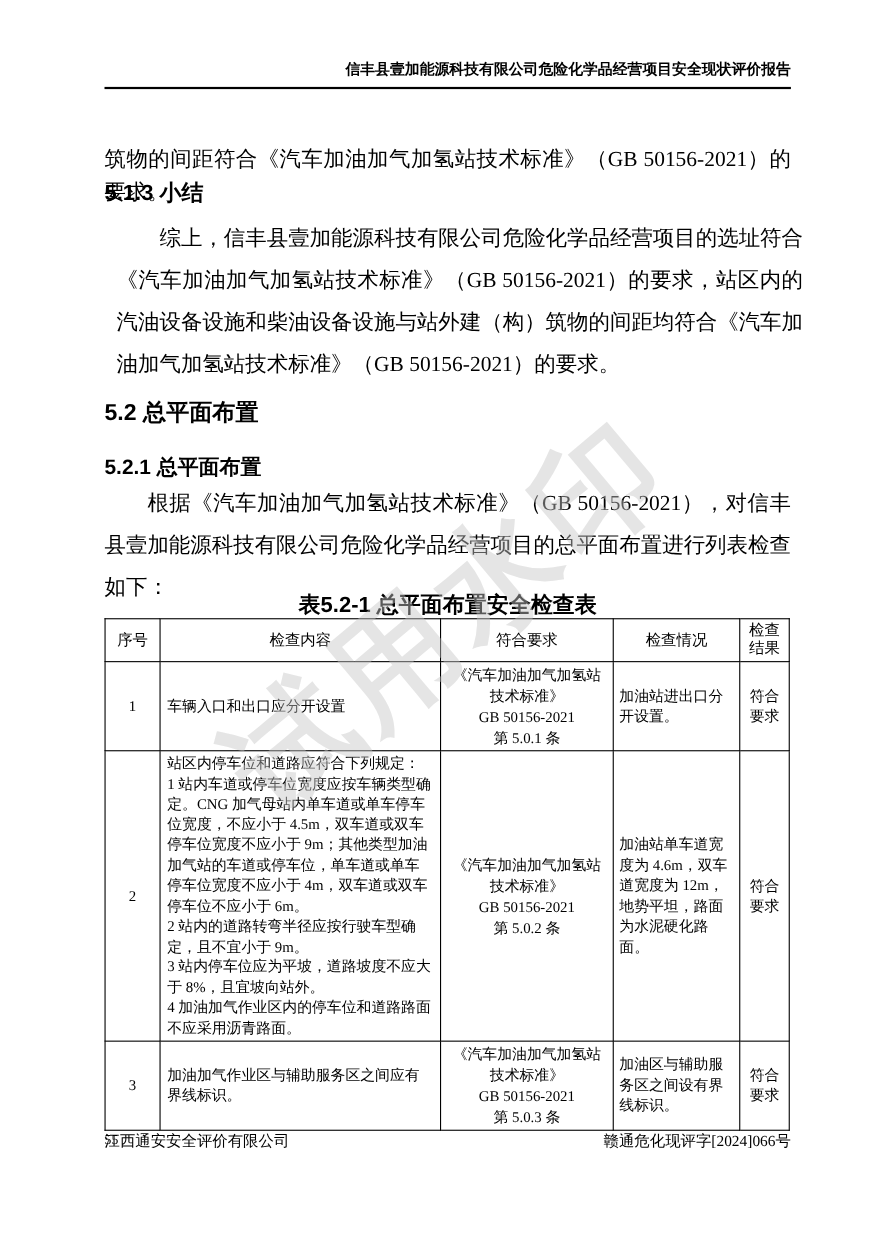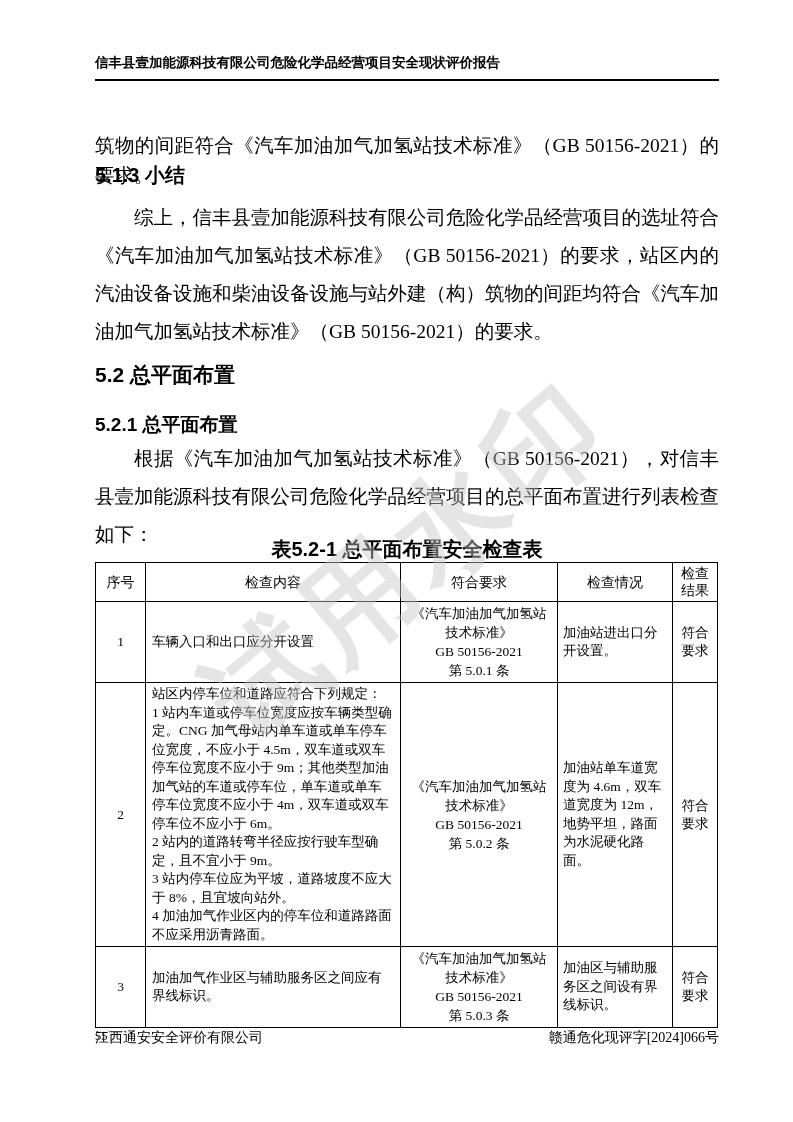--- a/index.html
+++ b/index.html
@@ -10,33 +10,33 @@
     font-family: "Liberation Serif", "DejaVu Serif", serif;
     position: relative;
     overflow: hidden;
   }
   .page { position: absolute; inset: 0; }
 
   
   .page-header {
     position: absolute;
     left: 95px; top: 54px; width: 624px;
-    text-align: left;
+    text-align: right;
     font-size: 13.5px;
     font-weight: bold;
     padding-bottom: 7px;
     border-bottom: 2px solid #000;
   }
 
   
   .blk { position: absolute; left: 95px; width: 624px; }
   .intro-line { top: 113px; font-size: 19.5px; line-height: 30px; text-align: justify; margin-top: 18px; }
   .h-small { font-family: "Liberation Sans", "DejaVu Sans", sans-serif; font-weight: bold; }
   .h513 { top: 162px; font-size: 20px; }
-  .p513 { top: 199px; font-size: 19.5px; line-height: 38px; text-align: justify; text-indent: 2em; }
+  .p513 { top: 199px; font-size: 19.5px; line-height: 38px; text-align: justify; text-indent: 2em; margin-left: 11px; }
   .h52  { top: 361px; font-size: 21px; }
   .h521 { top: 412px; font-size: 19px; }
   .p521 { top: 440px; font-size: 19.5px; line-height: 38px; text-align: justify; text-indent: 2em; }
 
   .tbl-caption {
     top: 536px;
     text-align: center;
     font-size: 20px;
     font-weight: bold;
     font-family: "Liberation Sans", "DejaVu Sans", sans-serif;

